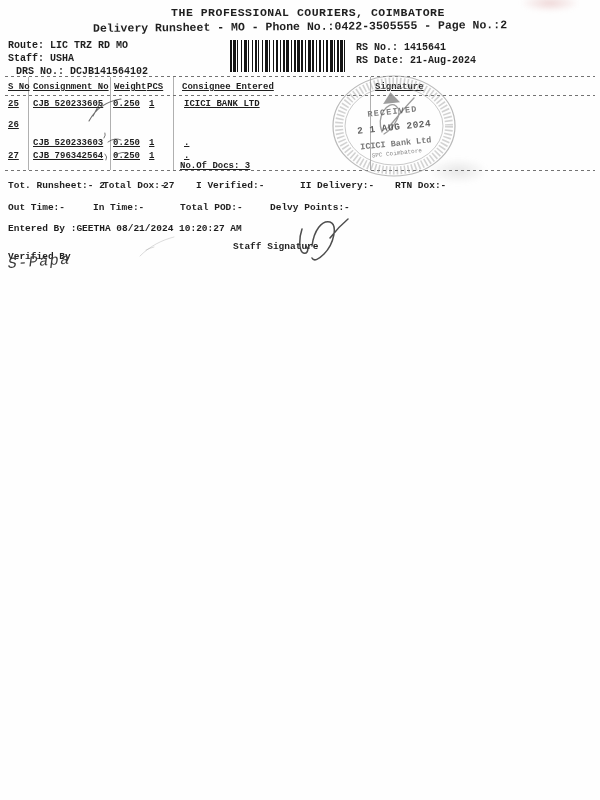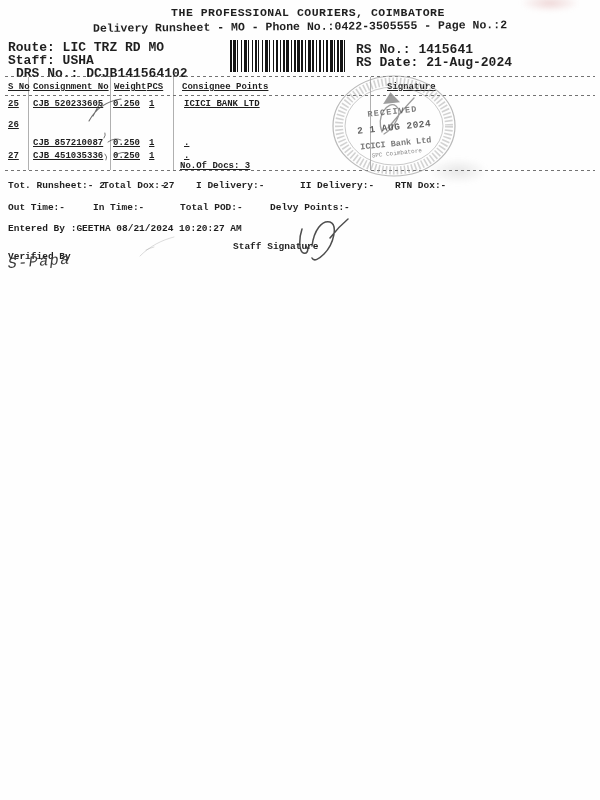--- a/index.html
+++ b/index.html
@@ -1,21 +1,21 @@
 <!DOCTYPE html>
 <html><head>
 <meta charset="utf-8">
 <style>
   html,body{margin:0;padding:0;}
   body{width:600px;height:800px;background:#f2f1ef;font-family:"Liberation Mono","DejaVu Sans Mono",monospace;}
   .page{position:relative;width:600px;height:800px;background:#fefefe;overflow:hidden;}
   .t{position:absolute;white-space:pre;color:#1f1f1f;font-weight:700;letter-spacing:0;}
   .ttl1{font-size:11.5px;left:16px;right:0;text-align:center;top:6px;letter-spacing:.5px;}
   .ttl2{font-size:11.5px;left:0;right:0;text-align:center;top:20px;transform:rotate(-.5deg);}
-  .info{font-size:13px;}
+  .info{font-size:10px;}
   .tbl{font-size:9px;text-decoration:underline;}
   .sum{font-size:9.5px;}
   .dash{position:absolute;left:5px;right:5px;height:1px;
         background:repeating-linear-gradient(90deg,#5a5a5a 0 3px,transparent 3px 6px);opacity:.85;}
   .vline{position:absolute;width:1px;top:77px;height:93px;background:#6f6f6f;opacity:.55;}
   .barcode{position:absolute;left:230px;top:40px;width:118px;height:32px;
     background:repeating-linear-gradient(90deg,
       #141414 0 1.5px,#fff 1.5px 3px,#141414 3px 5.5px,#fff 5.5px 7px,
       #141414 7px 8px,#fff 8px 10.5px,#141414 10.5px 12px,#fff 12px 13.5px,
       #141414 13.5px 16.5px,#fff 16.5px 18px,#141414 18px 19px,#fff 19px 21.5px);}
@@ -52,42 +52,42 @@
 
   <div class="vline" style="left:28px;"></div>
   <div class="vline" style="left:110px;"></div>
   <div class="vline" style="left:173px;"></div>
   <div class="vline" style="left:370px;"></div>
 
   <div class="t tbl" style="left:8px;top:82px;">S No</div>
   <div class="t tbl" style="left:33px;top:82px;">Consignment No</div>
   <div class="t tbl" style="left:114px;top:82px;">Weight</div>
   <div class="t tbl" style="left:147px;top:82px;">PCS</div>
-  <div class="t tbl" style="left:182px;top:82px;">Consignee Points</div>
-  <div class="t tbl" style="left:375px;top:82px;margin-left:12px;">Signature</div>
+  <div class="t tbl" style="left:182px;top:82px;">Consignee Entered</div>
+  <div class="t tbl" style="left:375px;top:82px;">Signature</div>
 
   <div>
     <div class="t tbl" style="left:8px;top:99px;">25</div>
     <div class="t tbl" style="left:33px;top:99px;">CJB 520233605</div>
     <div class="t tbl" style="left:113px;top:99px;">0.250</div>
     <div class="t tbl" style="left:149px;top:99px;">1</div>
     <div class="t tbl" style="left:184px;top:99px;">ICICI BANK LTD</div>
   </div>
 
   <div>
     <div class="t tbl" style="left:8px;top:120px;">26</div>
-    <div class="t tbl" style="left:33px;top:138px;">CJB 857210087</div>
+    <div class="t tbl" style="left:33px;top:138px;">CJB 520233603</div>
     <div class="t tbl" style="left:113px;top:138px;">0.250</div>
     <div class="t tbl" style="left:149px;top:138px;">1</div>
     <div class="t tbl" style="left:184px;top:138px;">.</div>
   </div>
 
   <div>
     <div class="t tbl" style="left:8px;top:151px;">27</div>
-    <div class="t tbl" style="left:33px;top:151px;">CJB 451035336</div>
+    <div class="t tbl" style="left:33px;top:151px;">CJB 796342564</div>
     <div class="t tbl" style="left:113px;top:151px;">0.250</div>
     <div class="t tbl" style="left:149px;top:151px;">1</div>
     <div class="t tbl" style="left:184px;top:151px;">.</div>
   </div>
 
   <div class="t tbl" style="left:180px;top:161px;">No.Of Docs: 3</div>
 
   <svg class="overlay" style="left:330px;top:70px;" width="132" height="114" viewBox="0 0 132 114">
     <ellipse cx="64" cy="56" rx="61" ry="50" fill="none" stroke="#9b9b9b" stroke-width="1.2" opacity=".7"></ellipse>
     <ellipse cx="64" cy="56" rx="55" ry="44.5" fill="none" stroke="#9e9e9e" stroke-width="8" stroke-dasharray="1.6 2.1" opacity=".45"></ellipse>
@@ -98,21 +98,21 @@
       <text x="64" y="60" text-anchor="middle" font-size="9.5" font-weight="bold" fill="#616161" letter-spacing=".5">2 1 AUG 2024</text>
       <text x="64" y="76" text-anchor="middle" font-size="8.5" font-weight="bold" fill="#7a7a7a">ICICI Bank Ltd</text>
       <text x="64" y="85" text-anchor="middle" font-size="6" fill="#8a8a8a">SPC Coimbatore</text>
     </g>
     <path d="M52 62 C46 46 58 30 66 36 C74 42 64 58 54 64 M58 58 C68 46 76 36 84 28" fill="none" stroke="#4a4a4a" stroke-width="1.3" opacity=".55" stroke-linecap="round"></path>
   </svg>
 
   <div class="t sum" style="left:8px;top:180px;">Tot. Runsheet:- 2</div>
   <div class="t sum" style="left:103px;top:180px;">Total Dox:-</div>
   <div class="t sum" style="left:163px;top:180px;">27</div>
-  <div class="t sum" style="left:196px;top:180px;">I Delivery:-</div>
+  <div class="t sum" style="left:196px;top:180px;">I Verified:-</div>
   <div class="t sum" style="left:300px;top:180px;">II Delivery:-</div>
   <div class="t sum" style="left:395px;top:180px;">RTN Dox:-</div>
 
   <div class="t sum" style="left:8px;top:202px;">Out Time:-</div>
   <div class="t sum" style="left:93px;top:202px;">In Time:-</div>
   <div class="t sum" style="left:180px;top:202px;">Total POD:-</div>
   <div class="t sum" style="left:270px;top:202px;">Delvy Points:-</div>
 
   <div class="t sum" style="left:8px;top:223px;">Entered By :GEETHA 08/21/2024 10:20:27 AM</div>
 

